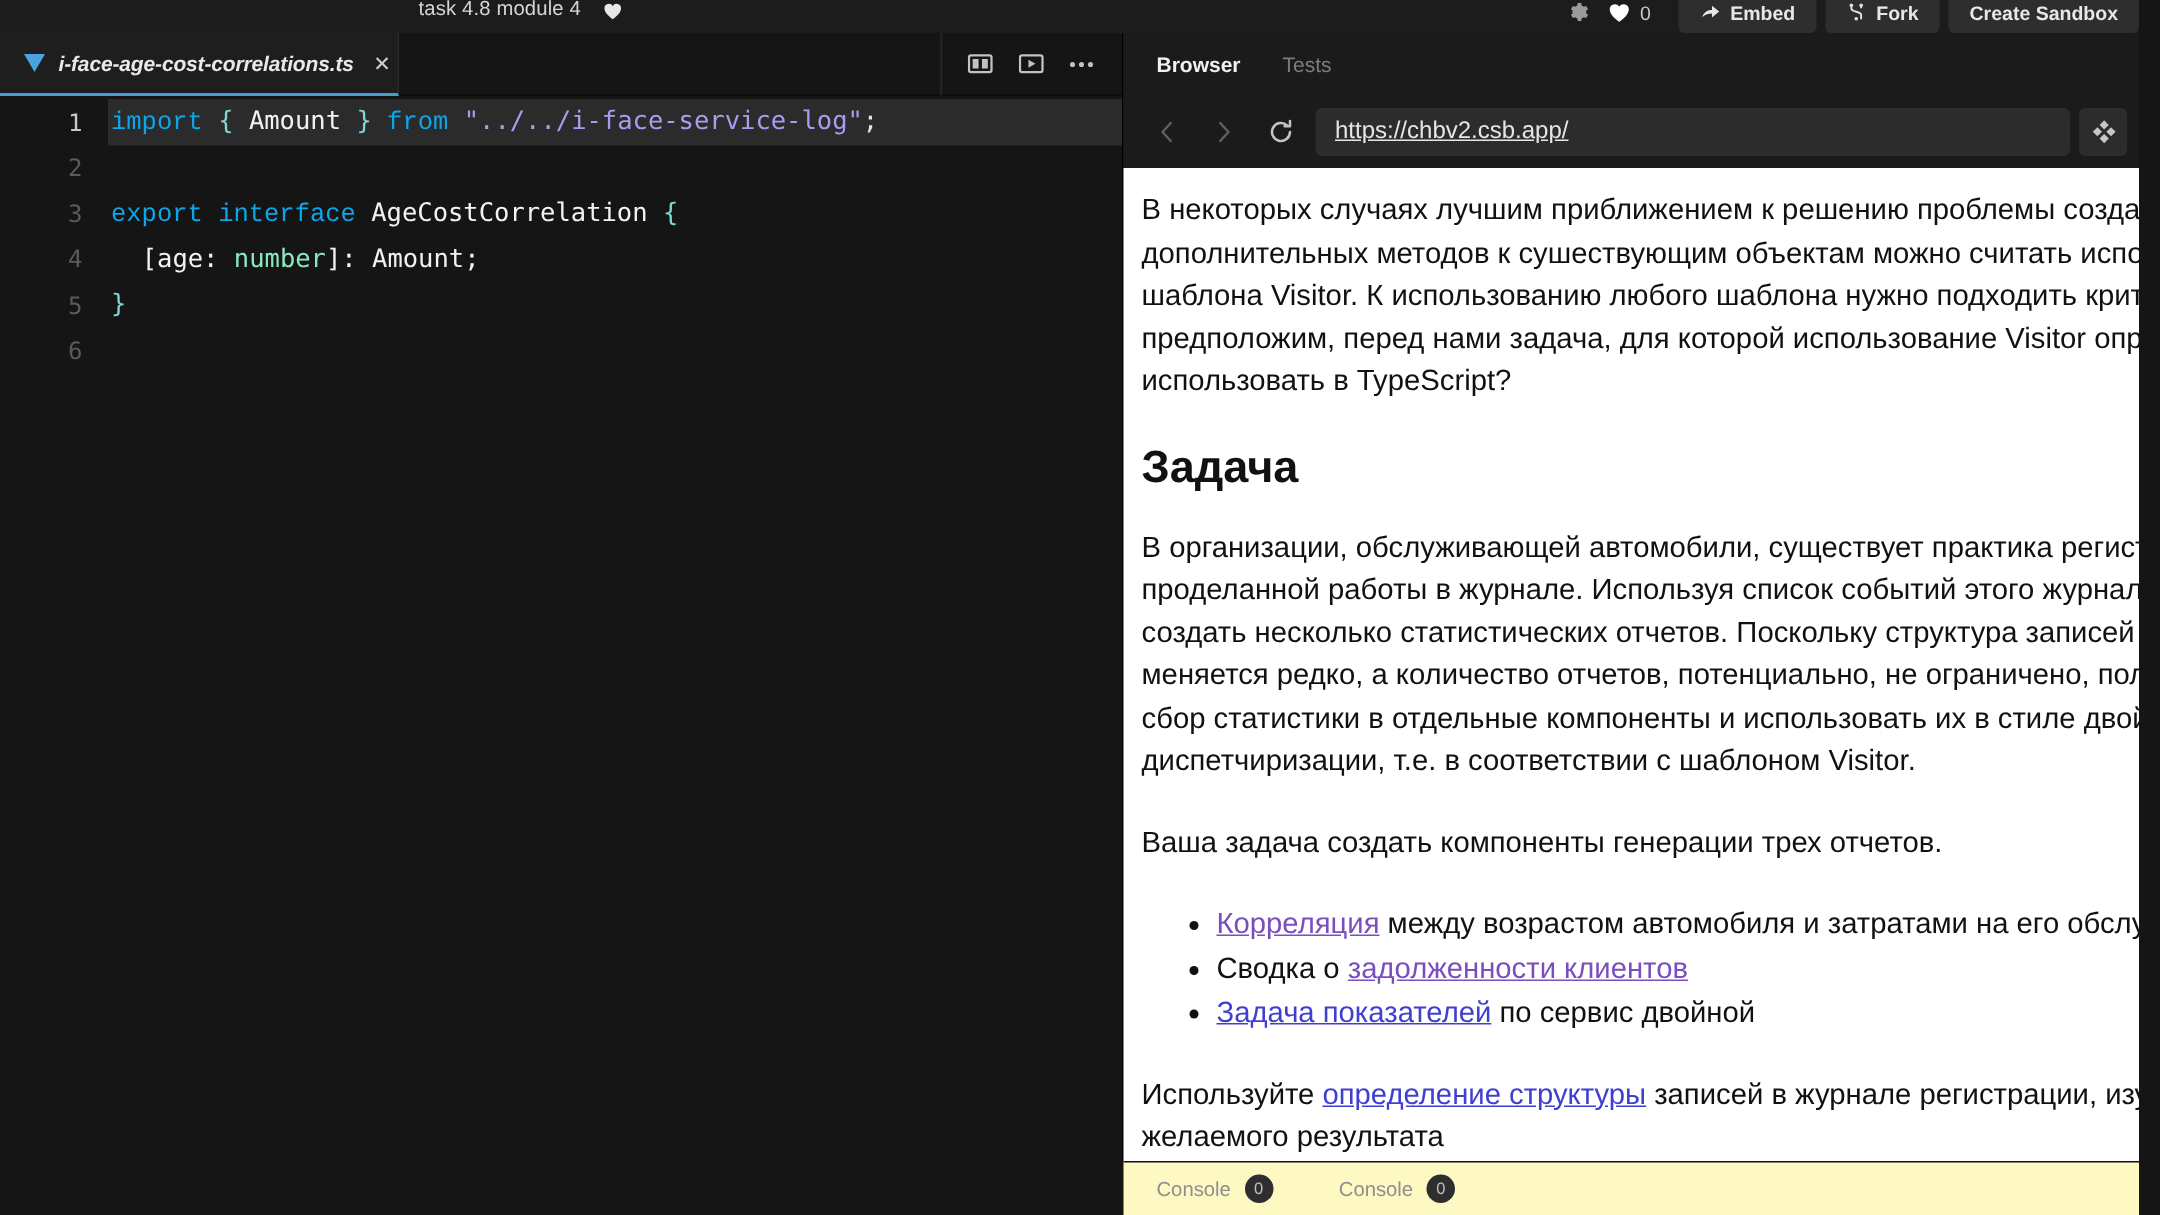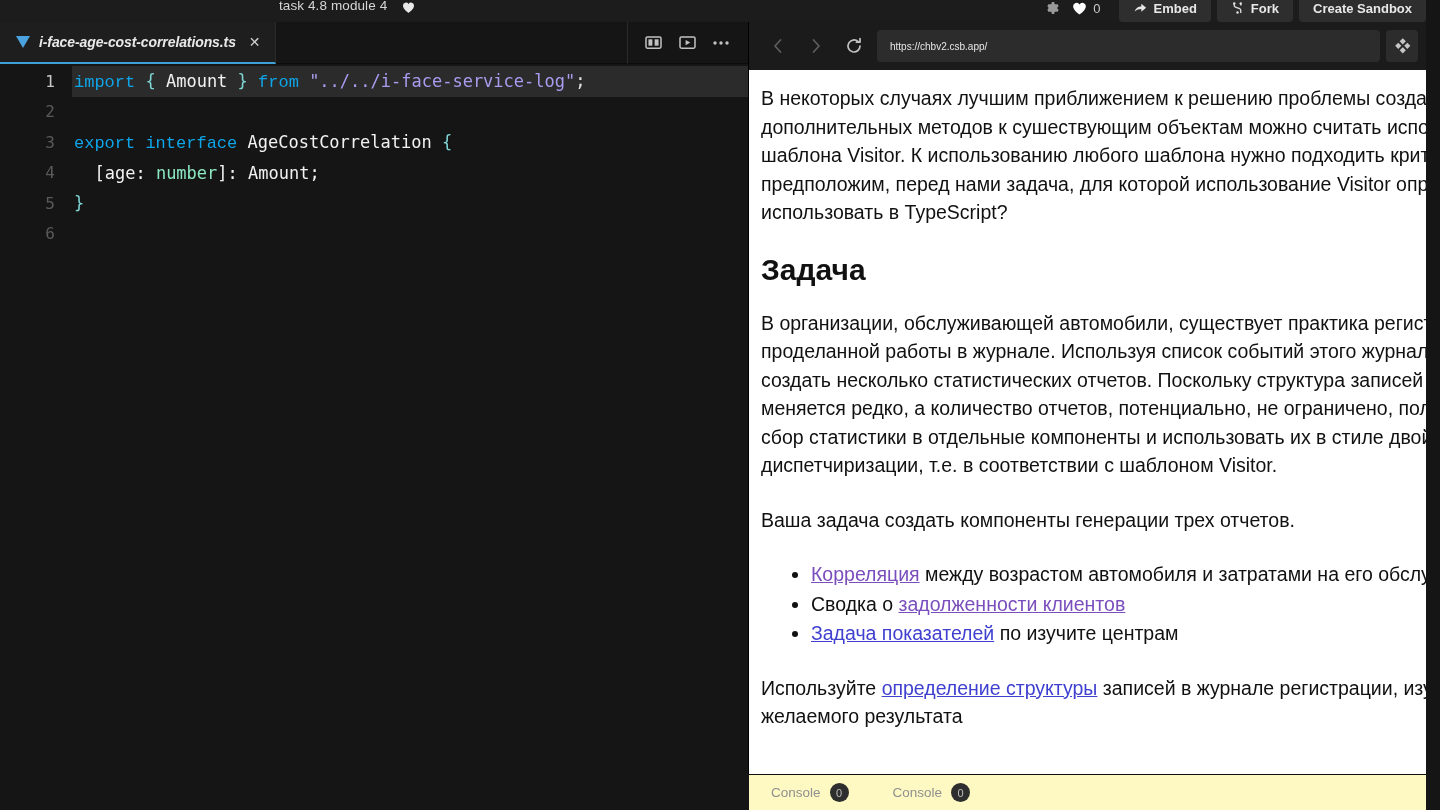--- a/index.html
+++ b/index.html
@@ -67,21 +67,21 @@
     min-height: 0;
   }
   .tabstrip {
     height: 42px; flex: 0 0 42px;
     background: #151515;
     display: flex; align-items: stretch;
     position: relative;
   }
   .tab {
     display: flex; align-items: center; gap: 9px;
-    padding: 0 14px 0 16px;
+    padding: 0 4px 0 16px;
     background: #1e1e1e;
     border-bottom: 2px solid #3fa0d8;
     border-right: 1px solid #2a2a2a;
     position: relative;
     justify-content: center;
   }
   .ts-icon {
     width: 0; height: 0;
     border-left: 7px solid transparent;
     border-right: 7px solid transparent;
@@ -168,23 +168,23 @@
     width: 38px; height: 34px;
     display: flex; align-items: center; justify-content: center;
     color: #5e5e5e;
   }
   .nav-btn.reload { color: #c3c3c3; }
   .url-input {
     flex: 1 1 auto; height: 32px;
     background: #2c2c2c; border-radius: 4px;
     display: flex; align-items: center;
     padding: 0 13px;
-    color: #e6e6e6; font-size: 10px;
+    color: #e6e6e6; font-size: 16px;
     margin: 0 6px 0 4px;
-    min-width: 0; overflow: hidden; white-space: nowrap;
+    min-width: 0; overflow: hidden; white-space: nowrap; text-decoration: underline;
   }
   .url-right {
     width: 32px; height: 32px;
     background: #2c2c2c; border-radius: 4px;
     display: flex; align-items: center; justify-content: center;
     color: #c6c6c6; flex: 0 0 32px;
   }
 
   .viewport {
     flex: 1 1 auto;
@@ -334,20 +334,24 @@
         </div>
         <div class="code-line">
           <span class="gutter">6</span>
           <span class="code-text"></span>
         </div>
       </div>
     </div>
 
     <div class="browser-pane">
 
+      <div class="browser-tabs">
+        <div class="btab active">Browser</div>
+        <div class="btab">Tests</div>
+      </div>
 
       <div class="urlbar">
         <div class="nav-btn">
           <svg width="14" height="18" viewBox="0 0 14 18">
               <path d="M9.5 3 4 9l5.5 6" fill="none" stroke="#5e5e5e" stroke-width="1.7" stroke-linecap="round" stroke-linejoin="round"></path>
             </svg>
         </div>
         <div class="nav-btn">
           <svg width="14" height="18" viewBox="0 0 14 18">
               <path d="M4.5 3 10 9l-5.5 6" fill="none" stroke="#5e5e5e" stroke-width="1.7" stroke-linecap="round" stroke-linejoin="round"></path>
@@ -372,21 +376,21 @@
 
       <div class="viewport">
         <div class="doc">
           <p>В некоторых случаях лучшим приближением к решению проблемы создания дополнительных методов к сушествующим объектам можно считать использование шаблона Visitor. К использованию любого шаблона нужно подходить критически, но, предположим, перед нами задача, для которой использование Visitor оправдано. Как его использовать в TypeScript?</p>
           <h2>Задача</h2>
           <p>В организации, обслуживающей автомобили, существует практика регистрации проделанной работы в журнале. Используя список событий этого журнала требуется создать несколько статистических отчетов. Поскольку структура записей в журнале меняется редко, а количество отчетов, потенциально, не ограничено, полезно вынести сбор статистики в отдельные компоненты и использовать их в стиле двойной диспетчиризации, т.е. в соответствии с шаблоном Visitor.</p>
           <p>Ваша задача создать компоненты генерации трех отчетов.</p>
           <ul>
             <li><a href="#" class="">Корреляция</a><span> между возрастом автомобиля и затратами на его обслуживание</span></li>
             <li><span>Сводка о </span><a href="#">задолженности клиентов</a></li>
-            <li><a href="#" class="blue">Задача показателей</a><span> по изучите центрам</span></li>
+            <li><a href="#" class="blue">Задача показателей</a><span> по сервис двойной</span></li>
           </ul>
           <p><span>Используйте </span><a href="#" class="blue">определение структуры</a><span> записей в журнале регистрации, изучите форму желаемого результата</span></p>
         </div>
       </div>
     </div>
   </div>
 
   <div class="bottombar">
     <div class="statusbar-gap"></div>
     <div class="statusbar" style="flex:1 1 auto;">

